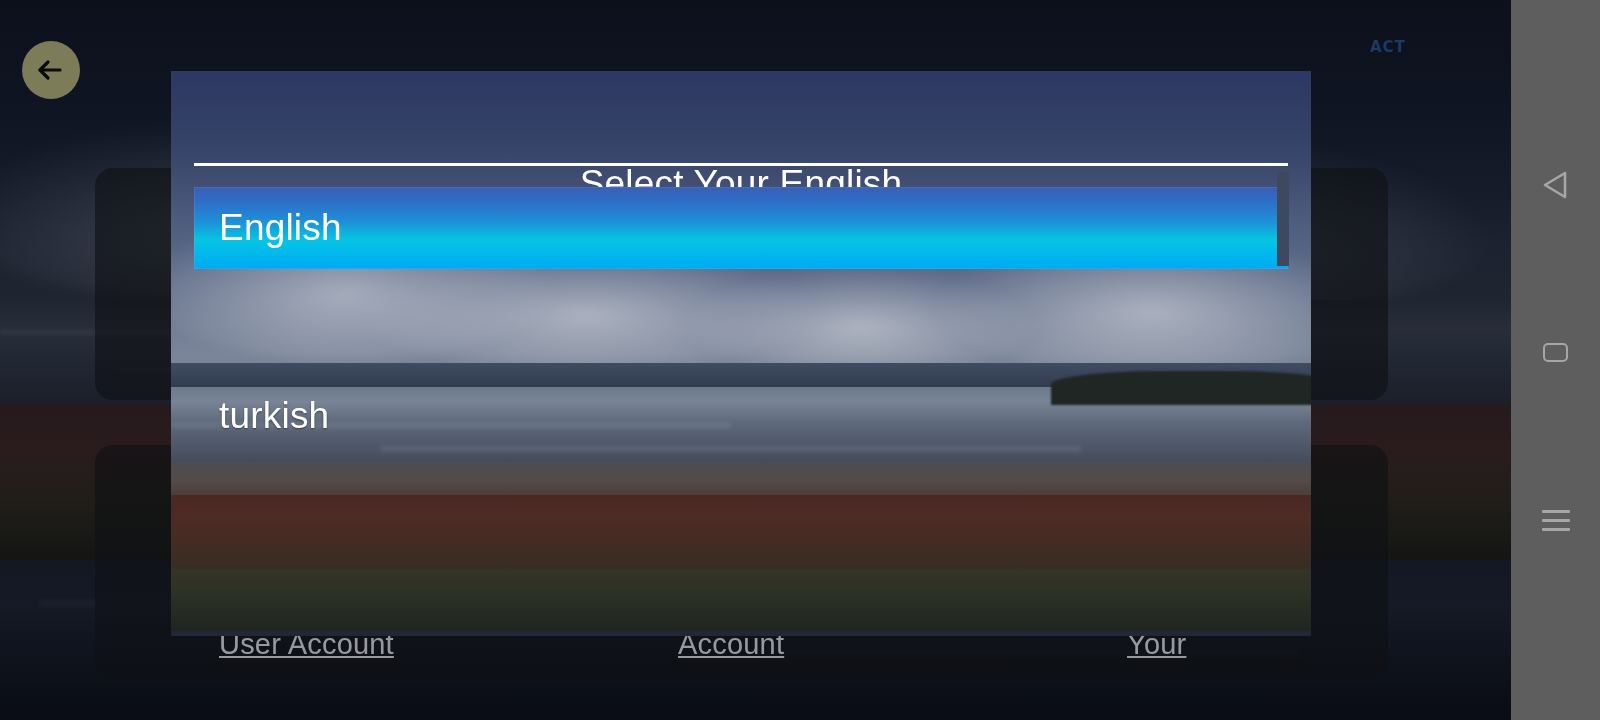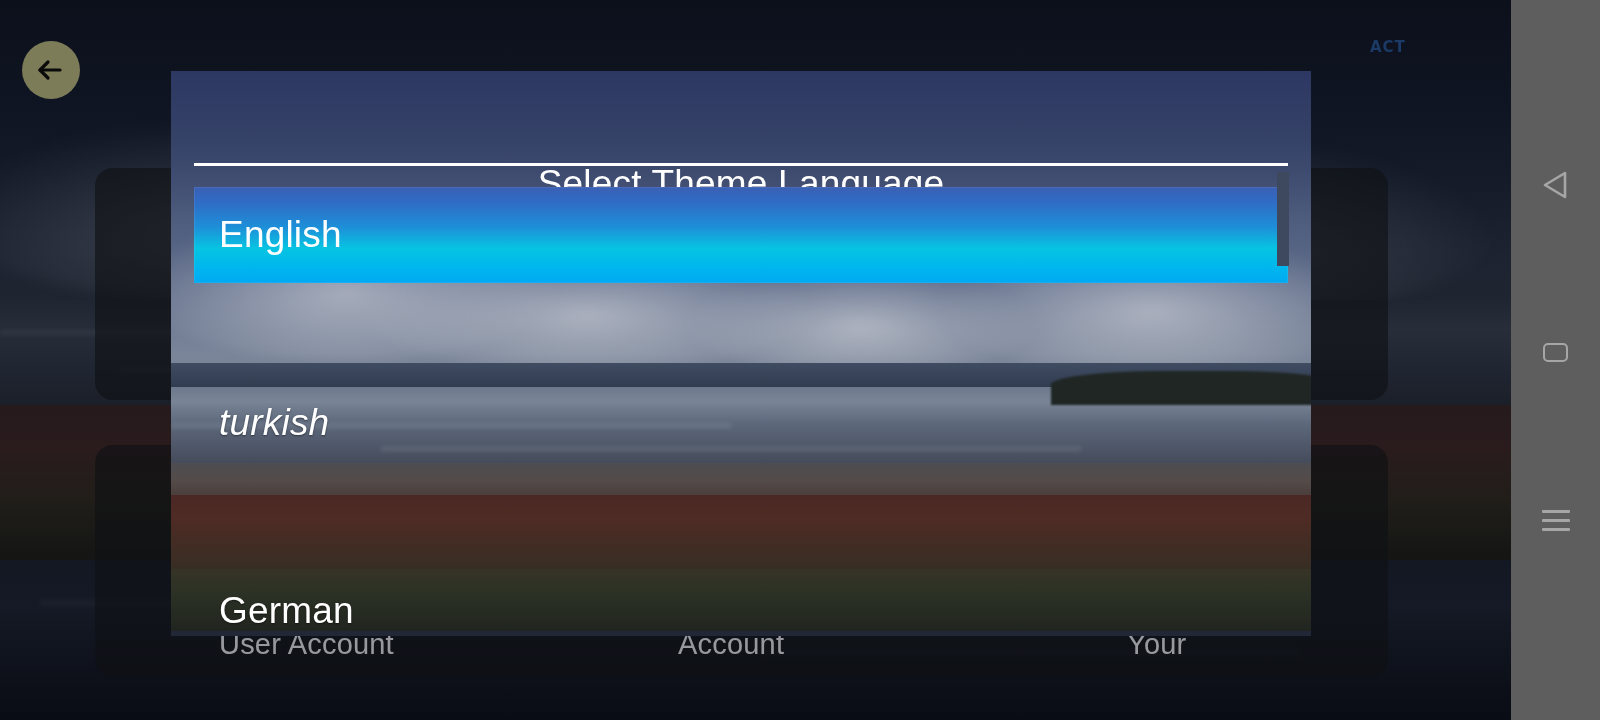--- a/index.html
+++ b/index.html
@@ -69,20 +69,21 @@
   #card-top    { left: 95px;  top: 168px; width: 1293px; height: 232px; }
   #card-bottom { left: 95px;  top: 445px; width: 1293px; height: 232px; }
 
   .settings-label {
     position: absolute;
     top: 628px;
     font-size: 29px;
     color: rgba(235,238,242,.62);
     letter-spacing: .2px;
     white-space: nowrap;
+    text-decoration: underline;
   }
   #label-user   { left: 219px; }
   #label-lang   { left: 678px; }
   #label-theme  { left: 1127px; }
 
   
   #back-button {
     position: absolute;
     left: 22px; top: 41px;
     width: 58px; height: 58px;
@@ -199,21 +200,21 @@
   #language-list {
     position: absolute;
     left: 23px; top: 101px;
     width: 1094px;
     height: 464px;
   }
   .language-item {
     position: absolute;
     left: 0;
     width: 1094px;
-    height: 96px;
+    height: 82px;
     display: flex;
     align-items: center;
     cursor: pointer;
   }
   .language-item .lang-label {
     margin-left: 25px;
     font-size: 37px;
     color: #ffffff;
     letter-spacing: .2px;
     text-shadow: 0 1px 2px rgba(0,0,0,.45);
@@ -321,32 +322,29 @@
       <div class="dp-grass"></div>
       <div class="dp-pond"></div>
       <div class="dp-trees" style="left:880px; top:300px; width:290px; height:34px;"></div>
 
       <div class="dp-shimmer" style="left:0px;   top:352px; width:560px; height:5px;"></div>
       <div class="dp-shimmer" style="left:210px; top:376px; width:700px; height:4px;"></div>
 
       <div class="dp-veil"></div>
     </div>
 
-    <div id="dialog-title">Select Theme Language</div>
+    <div id="dialog-title">Select Your English</div>
     <div id="dialog-divider"></div>
 
     <div id="language-list">
       <div class="language-item selected" style="top:15px;">
         <span class="lang-label">English</span>
       </div>
-      <div class="language-item" style="top:203px;font-style:italic;">
+      <div class="language-item" style="top:203px;">
         <span class="lang-label">turkish</span>
-      </div>
-      <div class="language-item" style="top:391px;">
-        <span class="lang-label">German</span>
       </div>
     </div>
 
     <div id="list-scrollbar-track"></div>
     <div id="list-scrollbar-thumb"></div>
   </div>
 
   <div id="nav-bar">
     <div class="nav-btn" id="nav-back">
       <svg width="36" height="34" viewBox="0 0 36 34">

